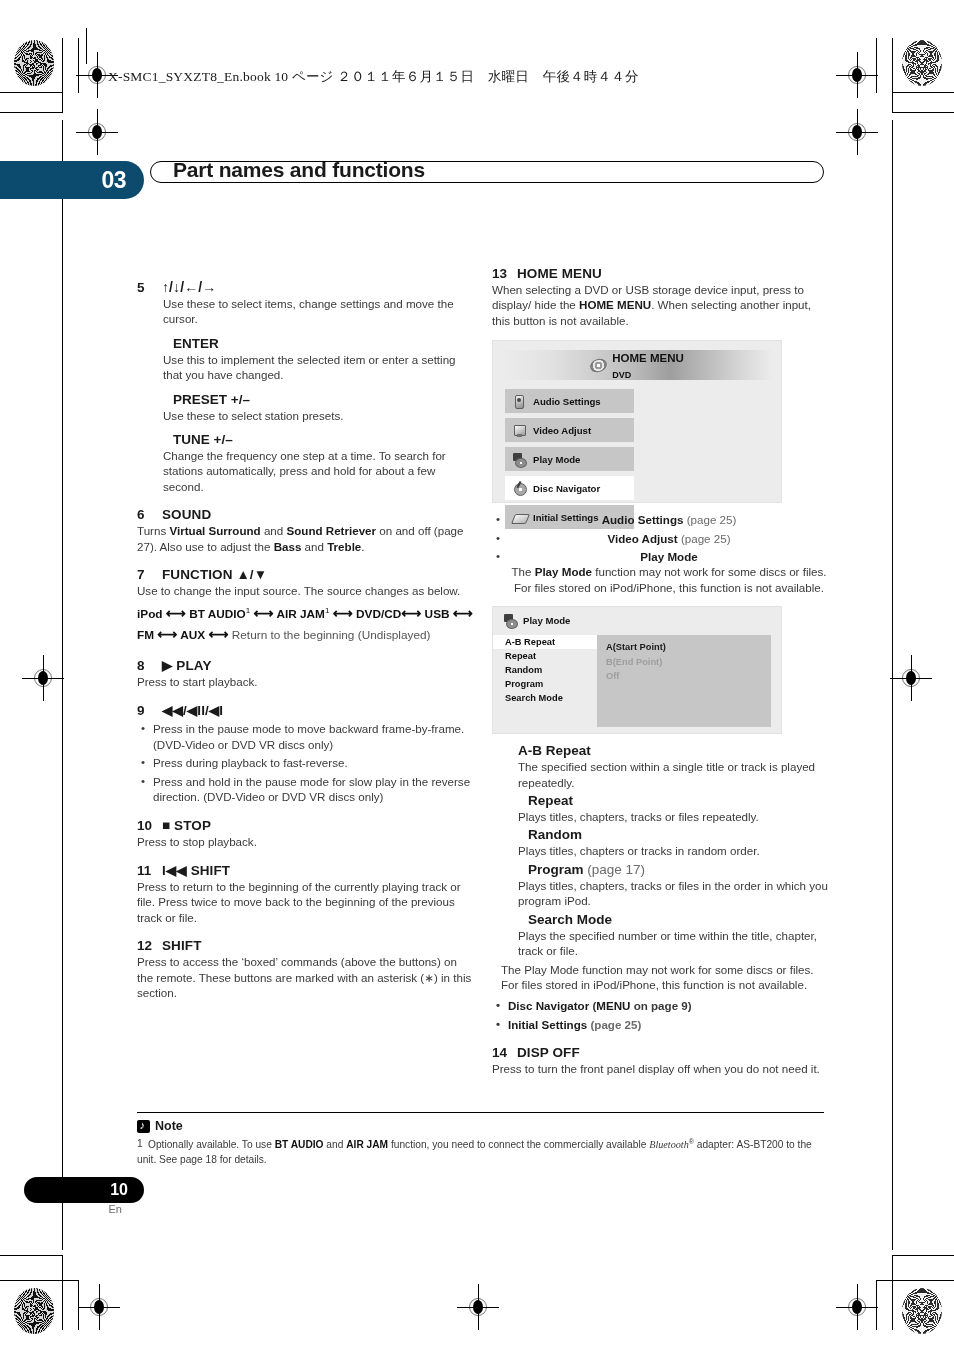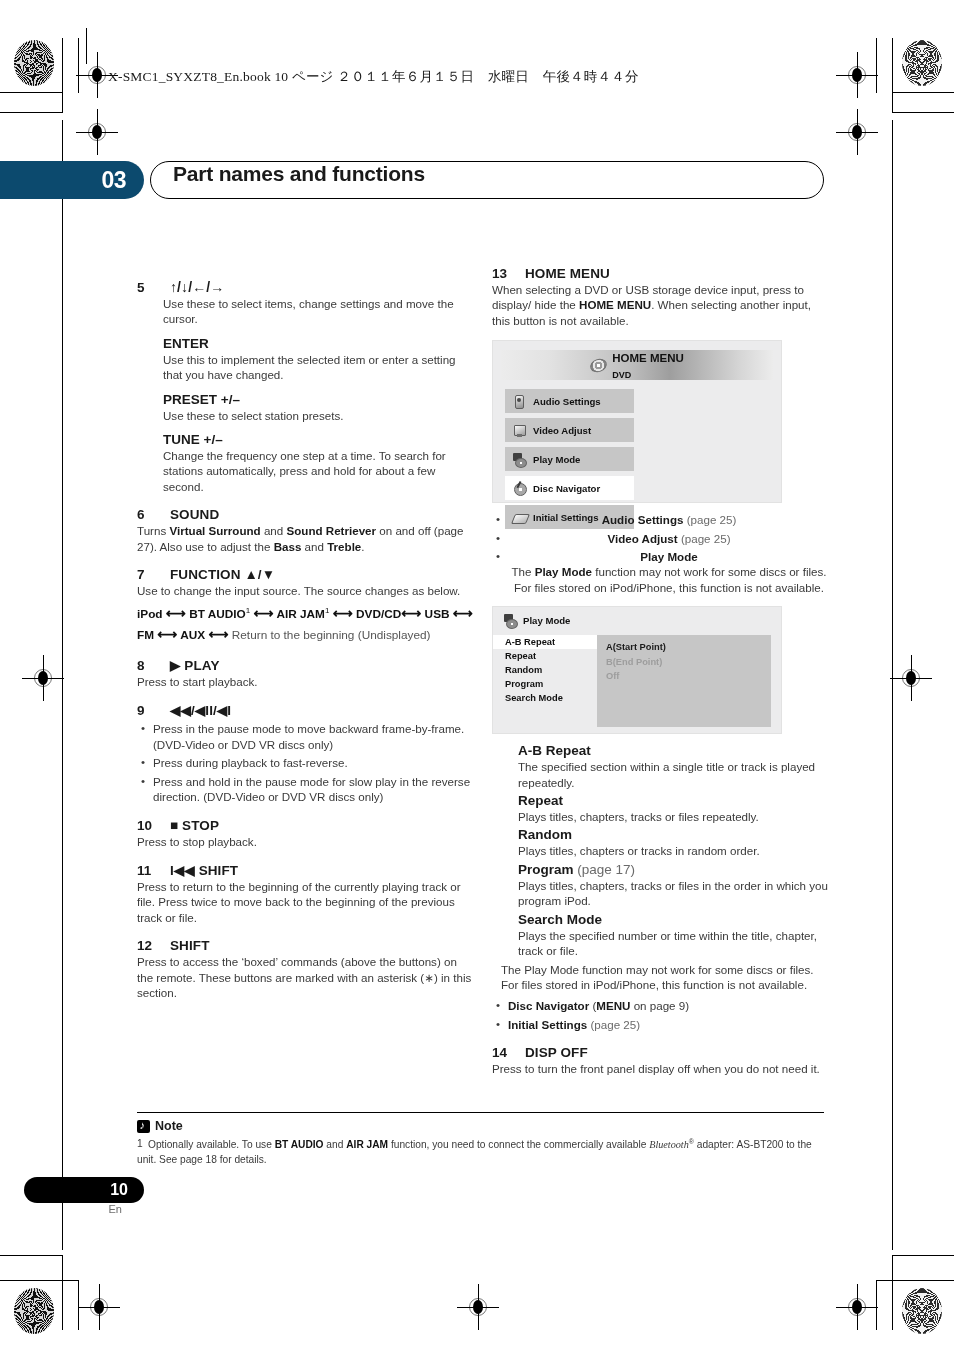--- a/index.html
+++ b/index.html
@@ -56,43 +56,43 @@
     width: 144px; height: 38px;
     background: #0c4a6e;
     border-top-right-radius: 19px; border-bottom-right-radius: 19px;
     color: #fff;
     font-size: 23px; font-weight: bold;
     display: flex; align-items: center; justify-content: flex-end;
     padding-right: 18px; letter-spacing: -.5px;
   }
   .chapter-title-box {
     position: absolute; left: 150px; top: 161px;
-    width: 674px; height: 38px;
+    width: 674px; height: 22px;
     border: 1.6px solid #000; border-radius: 19px;
-    display: flex; align-items: flex-start; padding-left: 22px;
+    display: flex; align-items: flex-end; padding-left: 22px;
   }
   .chapter-title-box .t {
     font-size: 21px; font-weight: bold; letter-spacing: -.2px;
   }
 
   
   .col { position: absolute; top: 266px; width: 338px; }
   .col-left { left: 137px; }
   .col-right { left: 492px; }
 
   .item { margin-bottom: 0; }
   .num-head {
     display: flex; align-items: flex-end;
-    font-size: 13.5px; font-weight: bold; margin-top: 13px; gap: 8px;
+    font-size: 13.5px; font-weight: bold; margin-top: 13px;
   }
   .num-head .n { width: 25px; flex: 0 0 25px; }
   .num-head .lbl { letter-spacing: .1px; }
 
   .sub-head {
-    font-size: 13.5px; font-weight: bold; margin-top: 9px; margin-left: 26px;
+    font-size: 13.5px; font-weight: bold; margin-top: 9px; margin-left: 36px;
   }
   .sub-head.nopad { margin-left: 0; }
 
   p.body {
     font-size: 11.6px; line-height: 1.33; color: #3a3a3a; margin-top: 1px;
   }
   p.body.ind { margin-left: 26px; }
   p.body b, p.body strong { color: #1a1a1a; font-weight: bold; }
 
   ul.dots { list-style: none; margin-top: 2px; }
@@ -507,21 +507,21 @@
       <p class="body ind">Plays titles, chapters, tracks or files repeatedly.</p>
       <div class="sub-head" style="margin-top:3px;">Random</div>
       <p class="body ind">Plays titles, chapters or tracks in random order.</p>
       <div class="sub-head" style="margin-top:3px;"><span>Program</span> <span style="font-weight:normal;color:#6a6a6a;">(page 17)</span></div>
       <p class="body ind">Plays titles, chapters, tracks or files in the order in which you program iPod.</p>
       <div class="sub-head" style="margin-top:3px;">Search Mode</div>
       <p class="body ind">Plays the specified number or time within the title, chapter, track or file.</p>
       <p class="body" style="margin-left:9px; margin-top:3px;">The Play Mode function may not work for some discs or files. For files stored in iPod/iPhone, this function is not available.</p>
     </div>
 
-    <ul class="dots" style="margin-top:6px;">
+    <ul class="dots" style="margin-top:6px;font-weight:bold;">
       <li><b>Disc Navigator</b> (<b>MENU</b> <span style="color:#3a3a3a;">on page 9)</span></li>
       <li><b>Initial Settings</b> <span style="color:#6a6a6a;">(page 25)</span></li>
     </ul>
 
     <div class="item">
       <div class="num-head">
         <span class="n">14</span>
         <span class="lbl">DISP OFF</span>
       </div>
       <p class="body">Press to turn the front panel display off when you do not need it.</p>

